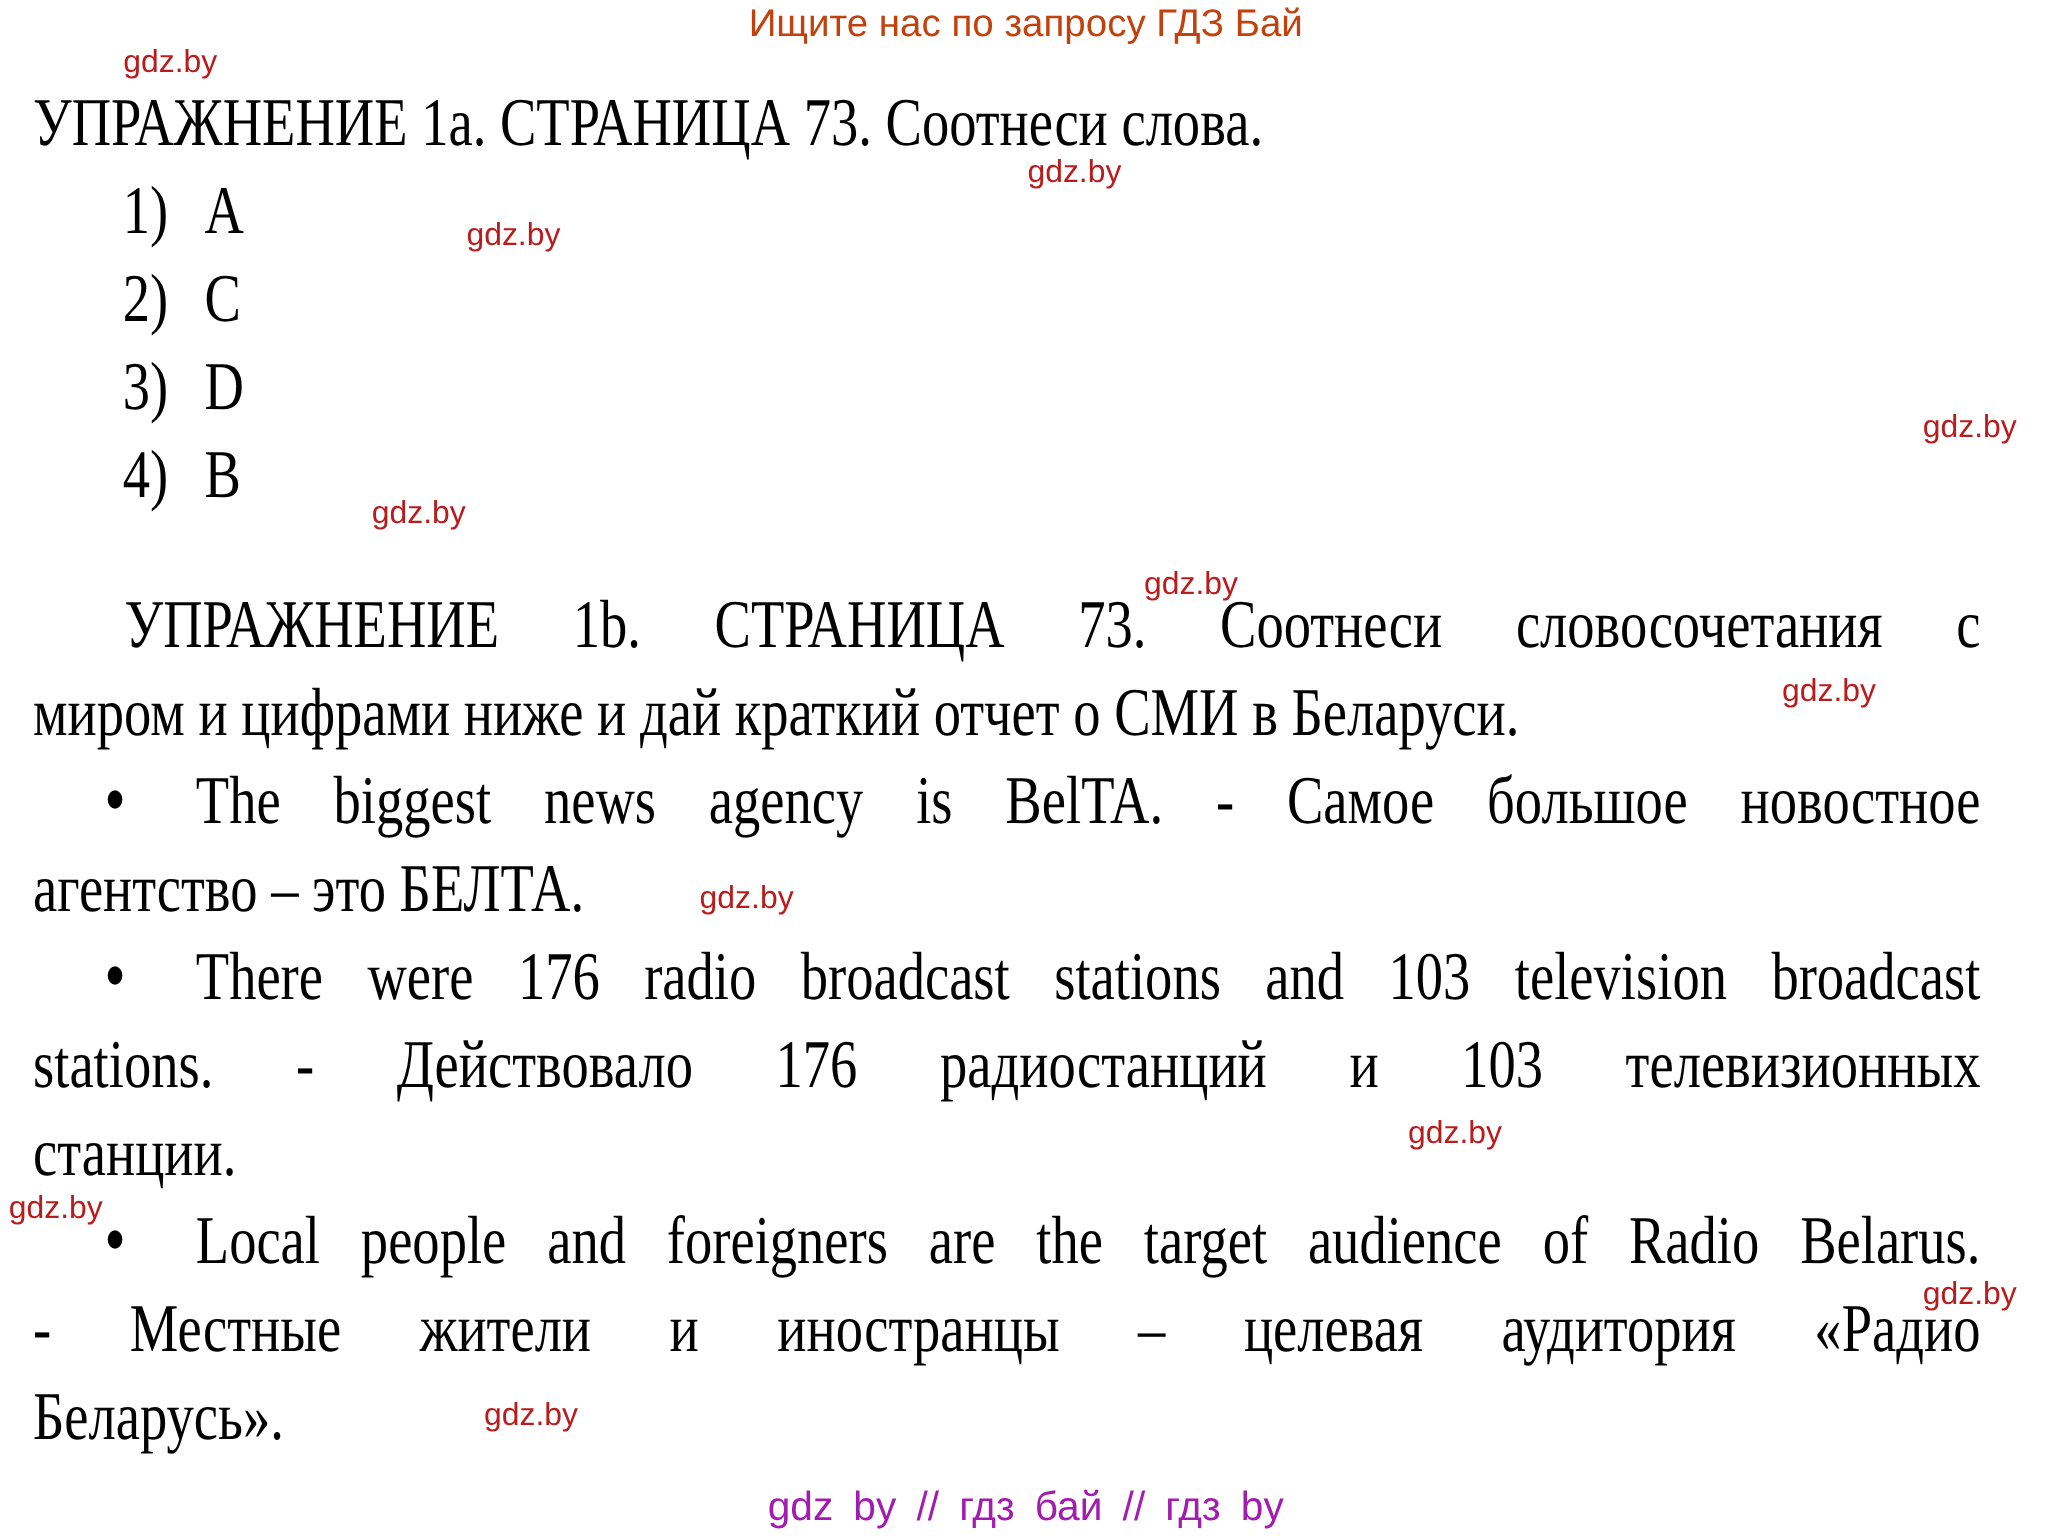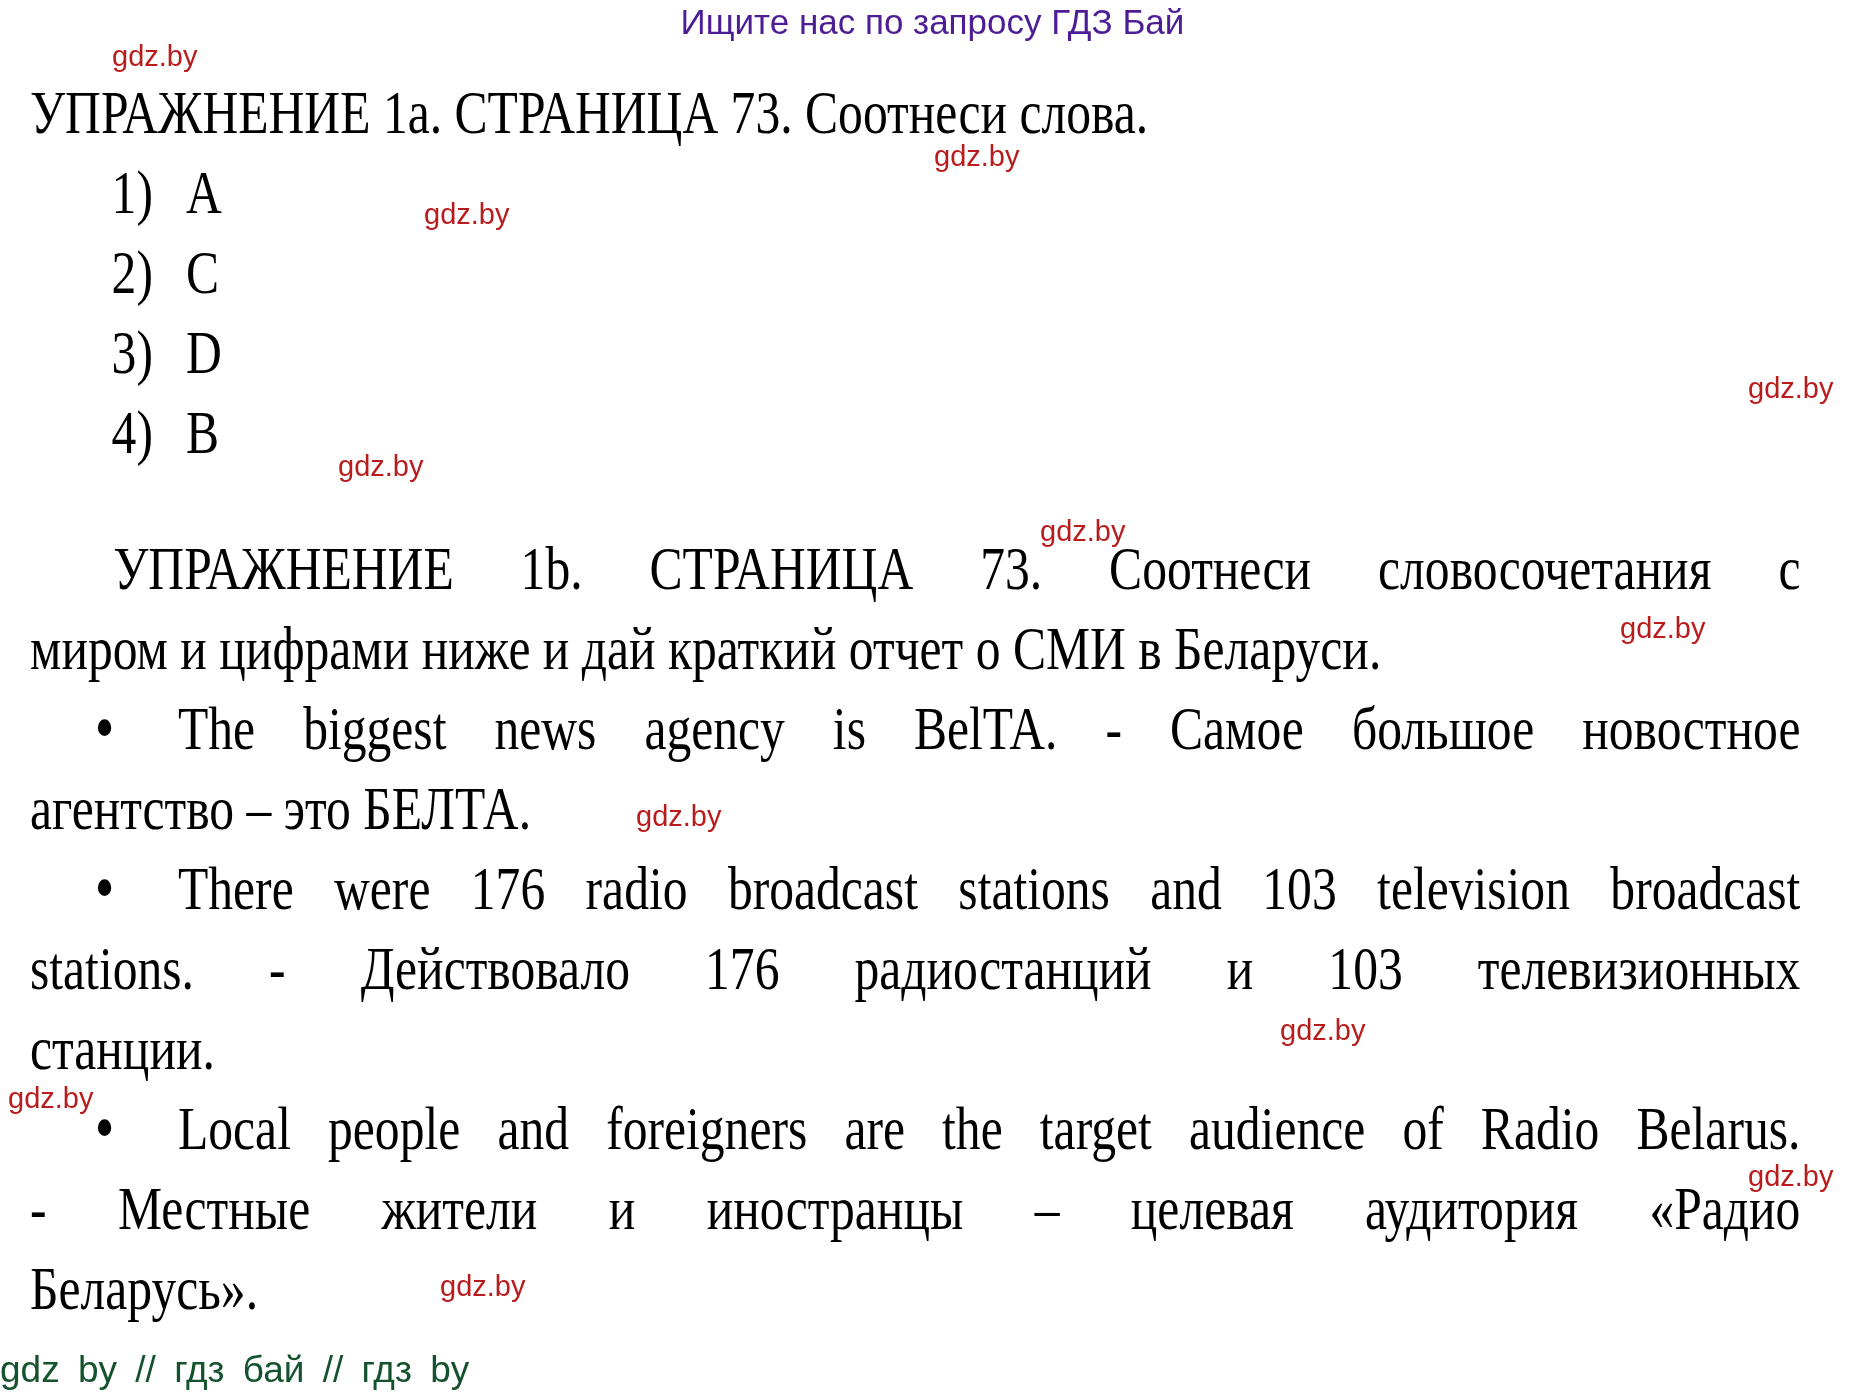--- a/index.html
+++ b/index.html
@@ -15,21 +15,21 @@
 
   
   .promo {
     position: absolute;
     top: 2px; left: 0;
     width: 100%;
     text-align: center;
     font-family: "Liberation Sans", sans-serif;
     font-size: 35px;
     line-height: 40px;
-    color: #4c1d95;
+    color: #c2410c;
     white-space: nowrap;
   }
 
   
   .content {
     position: absolute;
     left: 30px; top: 0;
     width: 2213px;
     transform: scaleX(0.8);
     transform-origin: 0 0;
@@ -66,25 +66,25 @@
     line-height: 32px;
     color: #b91c1c;
     white-space: nowrap;
   }
 
   
   .footer {
     position: absolute;
     top: 1348px; left: 0;
     width: 100%;
-    text-align: left;
+    text-align: center;
     font-family: "Liberation Sans", sans-serif;
     font-size: 37px;
     line-height: 44px;
-    color: #14532d;
+    color: #a21caf;
     word-spacing: 8px;
     white-space: nowrap;
   }
 </style>
 </head>
 <body>
 
 <div class="page">
 
   <div class="promo">Ищите нас по запросу ГДЗ Бай</div>

